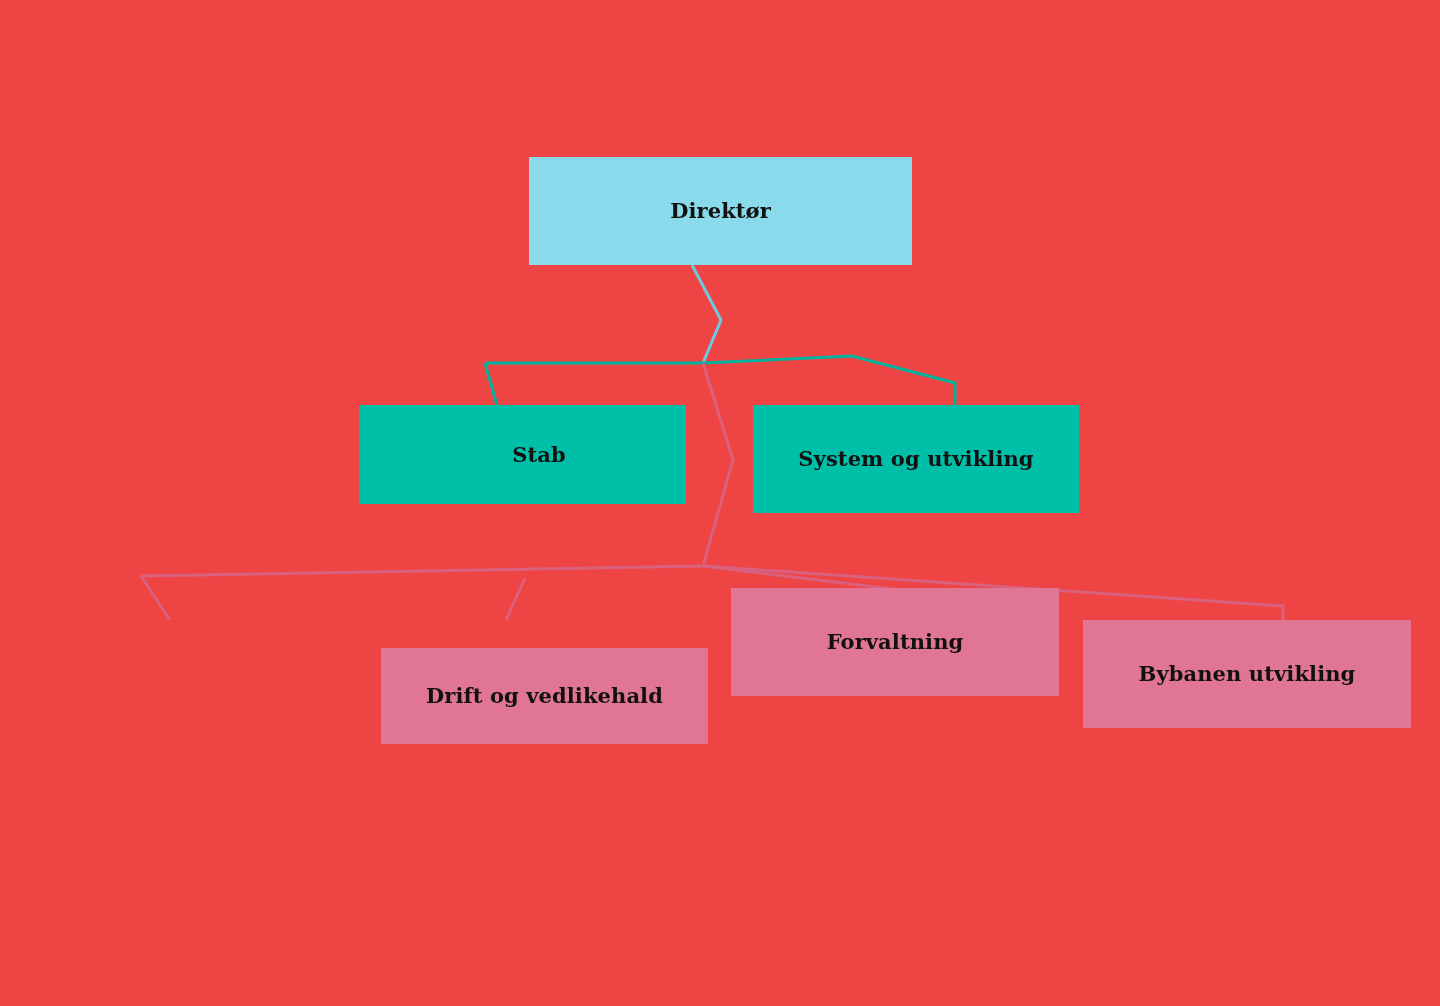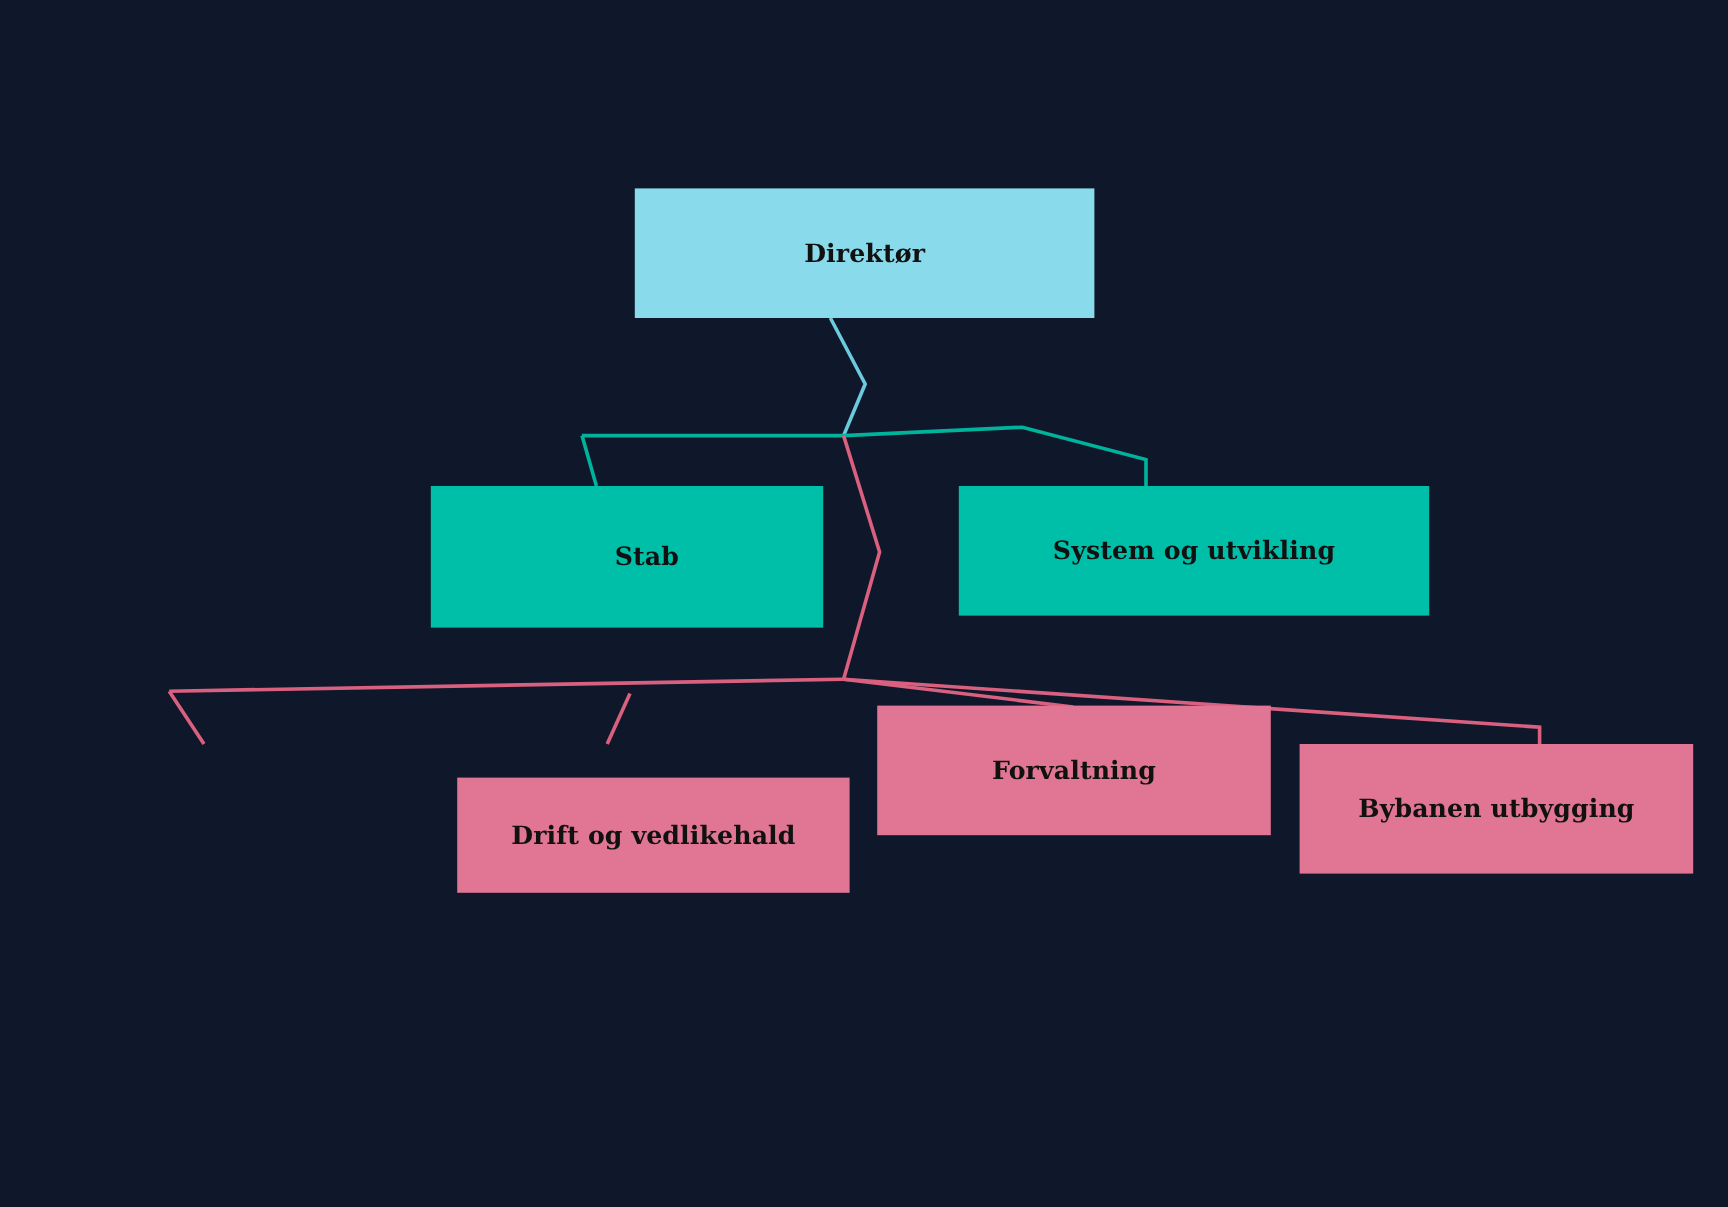--- a/index.html
+++ b/index.html
@@ -10,21 +10,21 @@
   body {
     width: 1440px;
     height: 1006px;
     font-family: "DejaVu Serif", "Liberation Serif", serif;
     overflow: hidden;
   }
   #org-chart {
     position: relative;
     width: 1440px;
     height: 1006px;
-    background: #0f172a;
+    background: #ef4444;
   }
   #connector-layer {
     position: absolute;
     left: 0;
     top: 0;
     width: 1440px;
     height: 1006px;
   }
   .node {
     position: absolute;
@@ -75,34 +75,34 @@
       <polyline points="525,578 506,620" fill="none" stroke="#D9607F" stroke-width="3" stroke-linejoin="miter" stroke-linecap="butt"></polyline>
       <polyline points="703,566 893,589 893,620" fill="none" stroke="#D9607F" stroke-width="3" stroke-linejoin="miter" stroke-linecap="butt"></polyline>
       <polyline points="703,566 1283,606 1283,620" fill="none" stroke="#D9607F" stroke-width="3" stroke-linejoin="miter" stroke-linecap="butt"></polyline>
     </g>
   </svg>
 
   <div class="node level-director" style="left:529px; top:157px; width:383px; height:108px; background:#89DBEB;">
     <span class="node-label">Direktør</span>
   </div>
 
-  <div class="node level-division" style="left:359px; top:405px; width:327px; height:118px; background:#00BFA8;padding-left:33px;">
+  <div class="node level-division" style="left:359px; top:405px; width:327px; height:99px; background:#00BFA8;padding-left:33px;">
     <span class="node-label">Stab</span>
   </div>
 
-  <div class="node level-division" style="left:753px; top:405px; width:392px; height:108px; background:#00BFA8;margin-left:46px;">
+  <div class="node level-division" style="left:753px; top:405px; width:326px; height:108px; background:#00BFA8;">
     <span class="node-label">System og utvikling</span>
   </div>
 
 
   <div class="node level-department" style="left:381px; top:648px; width:327px; height:96px; background:#E07693;align-items:center;">
     <span class="node-label">Drift og vedlikehald</span>
   </div>
 
   <div class="node level-department" style="left:731px; top:588px; width:328px; height:108px; background:#E07693;">
     <span class="node-label">Forvaltning</span>
   </div>
 
   <div class="node level-department" style="left:1083px; top:620px; width:328px; height:108px; background:#E07693;">
-    <span class="node-label">Bybanen utbygging</span>
+    <span class="node-label">Bybanen utvikling</span>
   </div>
 
 </div>
 
 </body></html>

